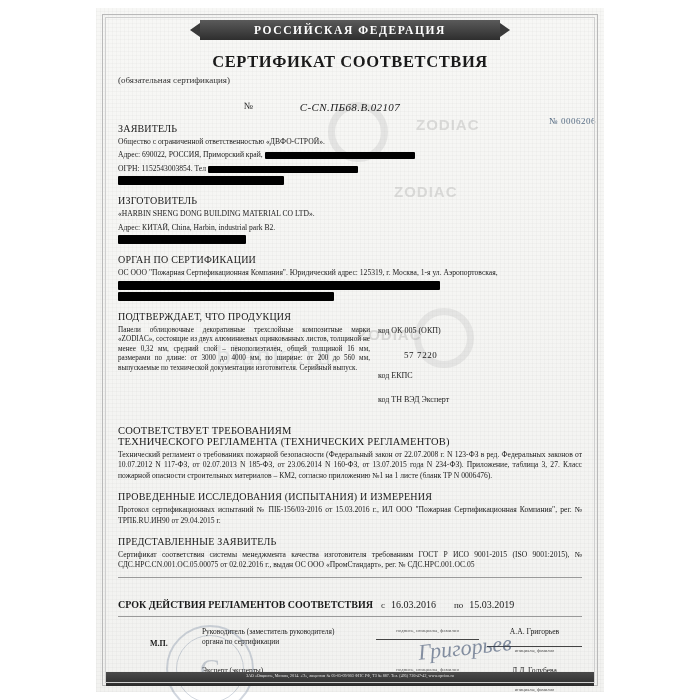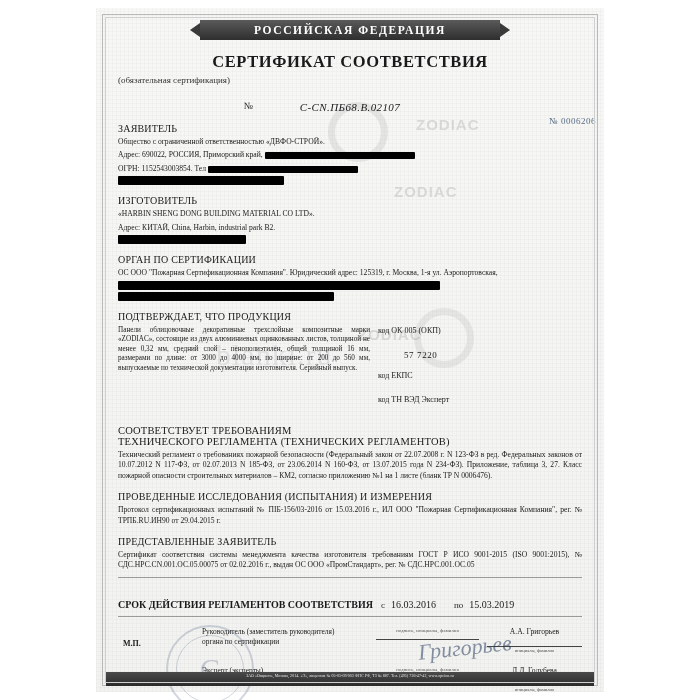--- a/index.html
+++ b/index.html
@@ -231,21 +231,21 @@
   }
   .sign-name .nm-caption {
     font-size: 4.6px;
     color: #555;
     border-top: 1px solid #444;
     margin-top: 10px;
     padding-top: 1px;
   }
   .mp {
     position: absolute;
-    left: 5px;
+    left: 32px;
     top: 12px;
     font-size: 8px;
     font-weight: bold;
   }
   .stamp {
     position: absolute;
     left: 48px;
     top: -2px;
     width: 84px;
     height: 84px;

